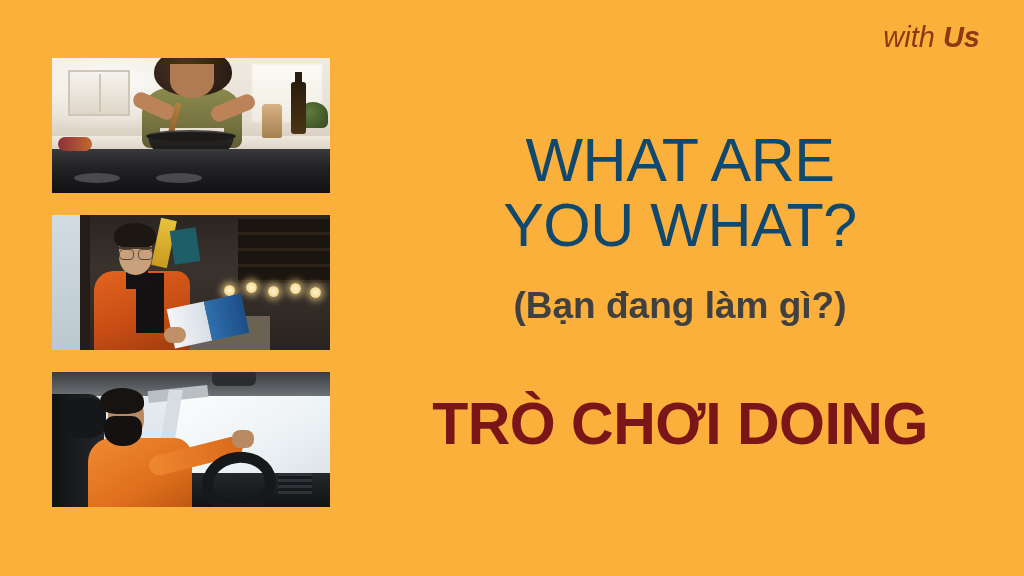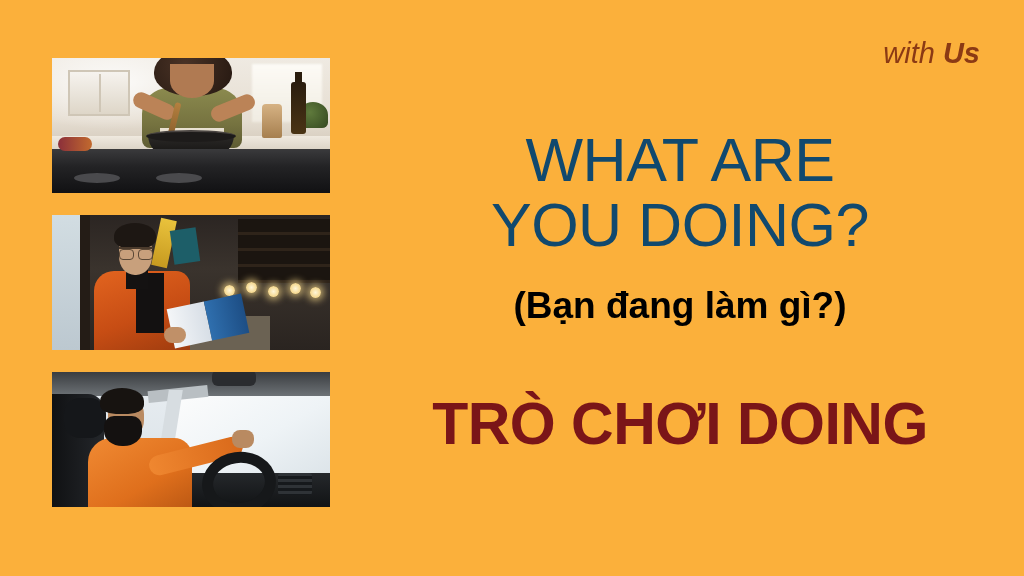--- a/index.html
+++ b/index.html
@@ -324,21 +324,21 @@
   }
   .brand-line1 {
     font-size:36px;
     font-weight:bold;
     letter-spacing:-.3px;
     white-space:nowrap;
   }
   .brand-line2 {
     font-size:29px;
     font-style:italic;
-    margin-top:19px;
+    margin-top:3px;
     white-space:nowrap;
     text-align:right;
   }
   .brand-line2 .with { font-weight:normal; }
   .brand-line2 .us   { font-weight:bold; }
 
   .headline {
     position:absolute;
     left:400px; top:128px;
     width:560px;
@@ -349,21 +349,21 @@
     line-height:1.06;
     letter-spacing:-.5px;
   }
   .headline .hl-line { display:block; white-space:nowrap; }
 
   .subtitle {
     position:absolute;
     left:400px; top:285px;
     width:560px;
     text-align:center;
-    color:#000000;
+    color:#404040;
     font-weight:bold;
     font-size:37px;
     white-space:nowrap;
   }
 
   .quiz-block {
     position:absolute;
     left:380px; top:395px;
     width:600px;
     text-align:center;
@@ -466,20 +466,20 @@
 
 <div class="brand">
   <div class="brand-line2">
     <span class="with">with</span>
     <span class="us">Us</span>
   </div>
 </div>
 
 <div class="headline">
   <span class="hl-line">WHAT ARE</span>
-  <span class="hl-line">YOU DOING?</span>
+  <span class="hl-line">YOU WHAT?</span>
 </div>
 
 <div class="subtitle">(Bạn đang làm gì?)</div>
 
 <div class="quiz-block">
   <div class="quiz-title">TRÒ CHƠI DOING</div>
 </div>
 
 </body></html>

